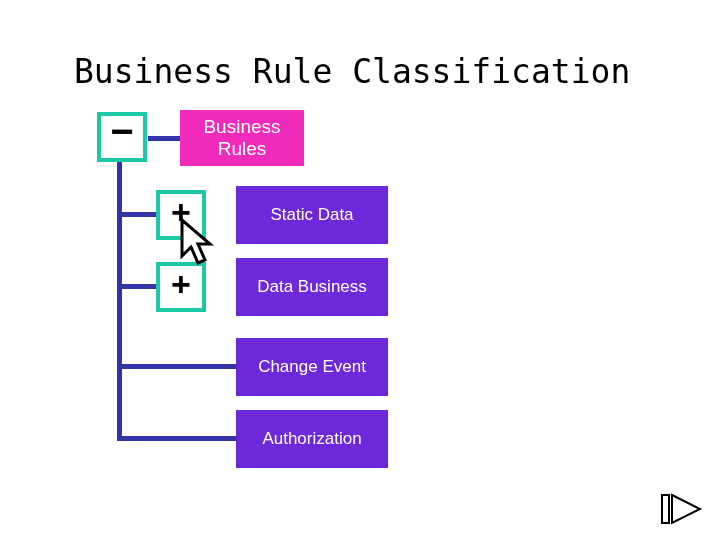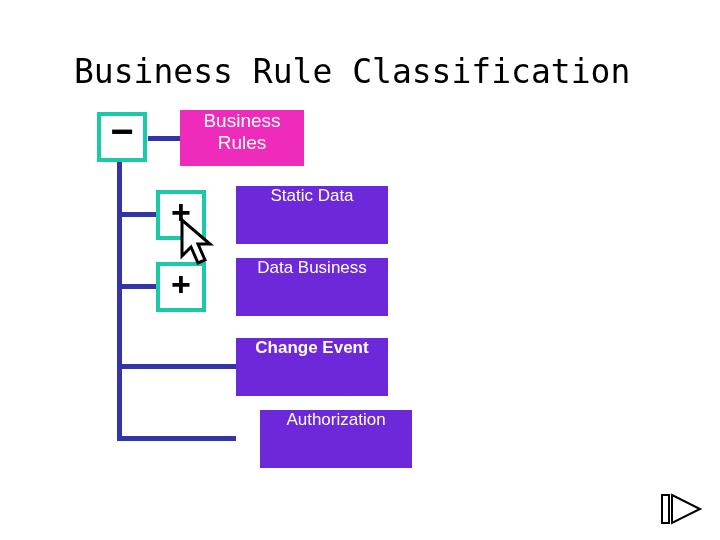--- a/index.html
+++ b/index.html
@@ -42,21 +42,21 @@
   .conn {
     position: absolute;
     background: #3333aa;
   }
 
   
   .node {
     position: absolute;
     box-sizing: border-box;
     display: flex;
-    align-items: flex-start;
+    align-items: center;
     justify-content: center;
     text-align: center;
     color: #ffffff;
     font-family: "Liberation Sans", sans-serif;
     line-height: 1.18;
   }
   .node.magenta {
     background: #ee2bbb;
     font-size: 19px;
   }
@@ -142,25 +142,25 @@
     <span>Static Data</span>
   </div>
 
   <div class="toggle plus" style="left:152px; top:262px; width:50px; height:50px;">
     <span>+</span>
   </div>
   <div class="node black" style="left:232px; top:258px; width:152px; height:58px;">
     <span>Data Business</span>
   </div>
 
-  <div class="node black" style="left:232px; top:338px; width:152px; height:58px;font-weight:bold;">
+  <div class="node black" style="left:232px; top:338px; width:152px; height:58px;">
     <span>Change Event</span>
   </div>
 
-  <div class="node black" style="left:232px; top:410px; width:152px; height:58px;margin-left:24px;">
+  <div class="node black" style="left:232px; top:410px; width:152px; height:58px;">
     <span>Authorization</span>
   </div>
 
   <div id="cursor">
     <svg width="40" height="48" viewBox="0 0 40 48" xmlns="http://www.w3.org/2000/svg">
       <polygon points="2,2 2,38 11,29 18,45 25,42 18,26 30,26" fill="#ffffff" stroke="#000000" stroke-width="3" stroke-linejoin="miter"></polygon>
     </svg>
   </div>
 
   <div id="nav-glyph">

